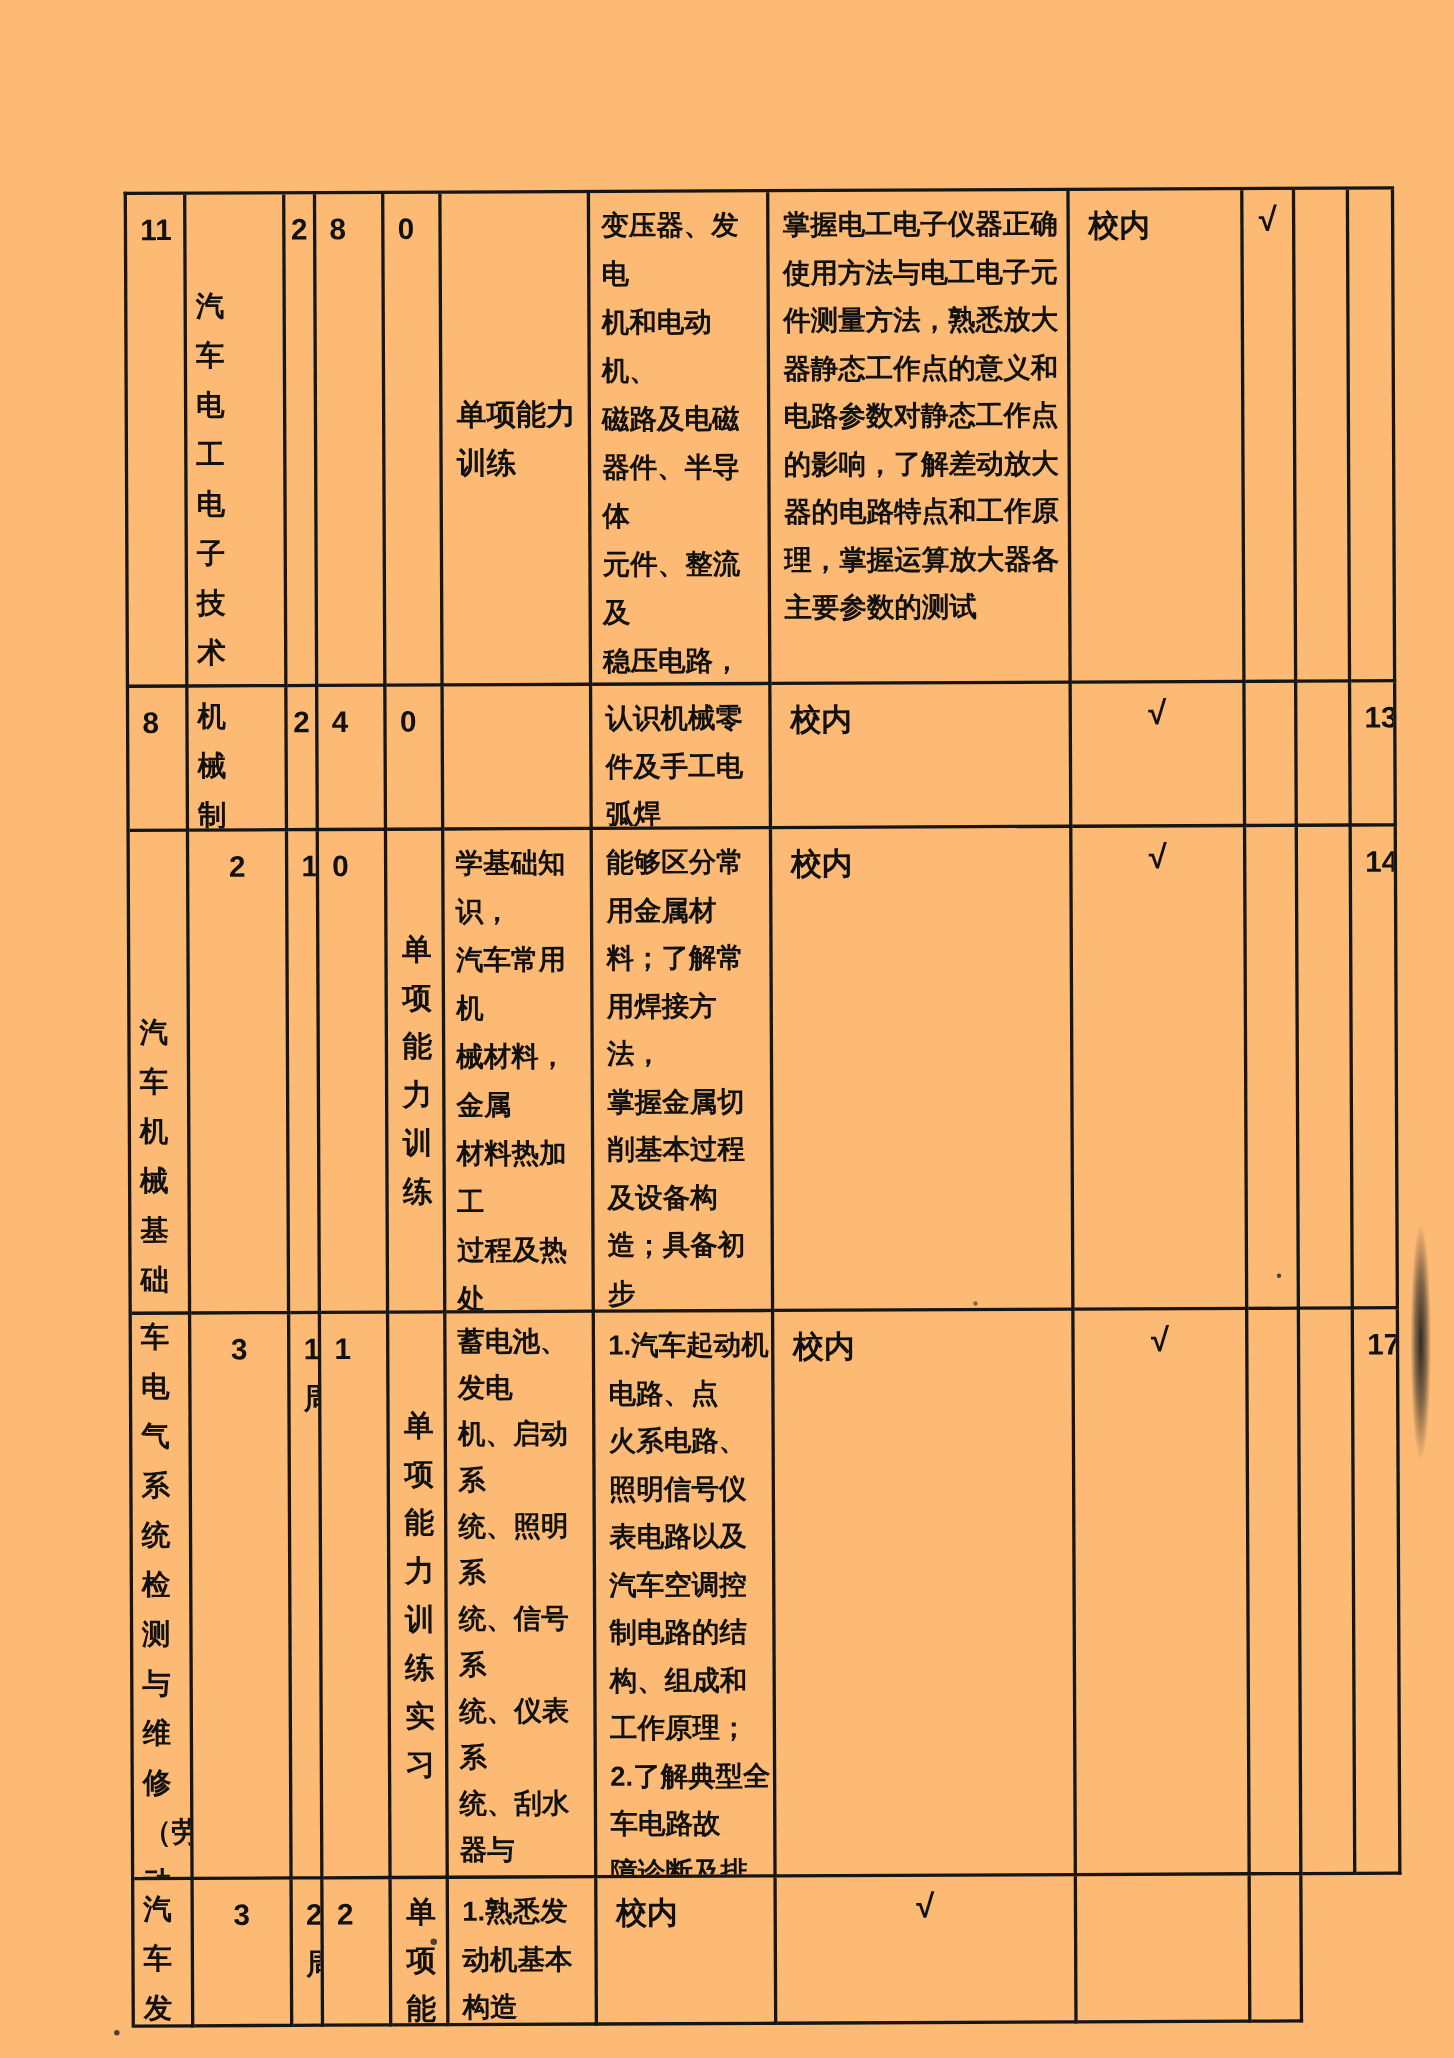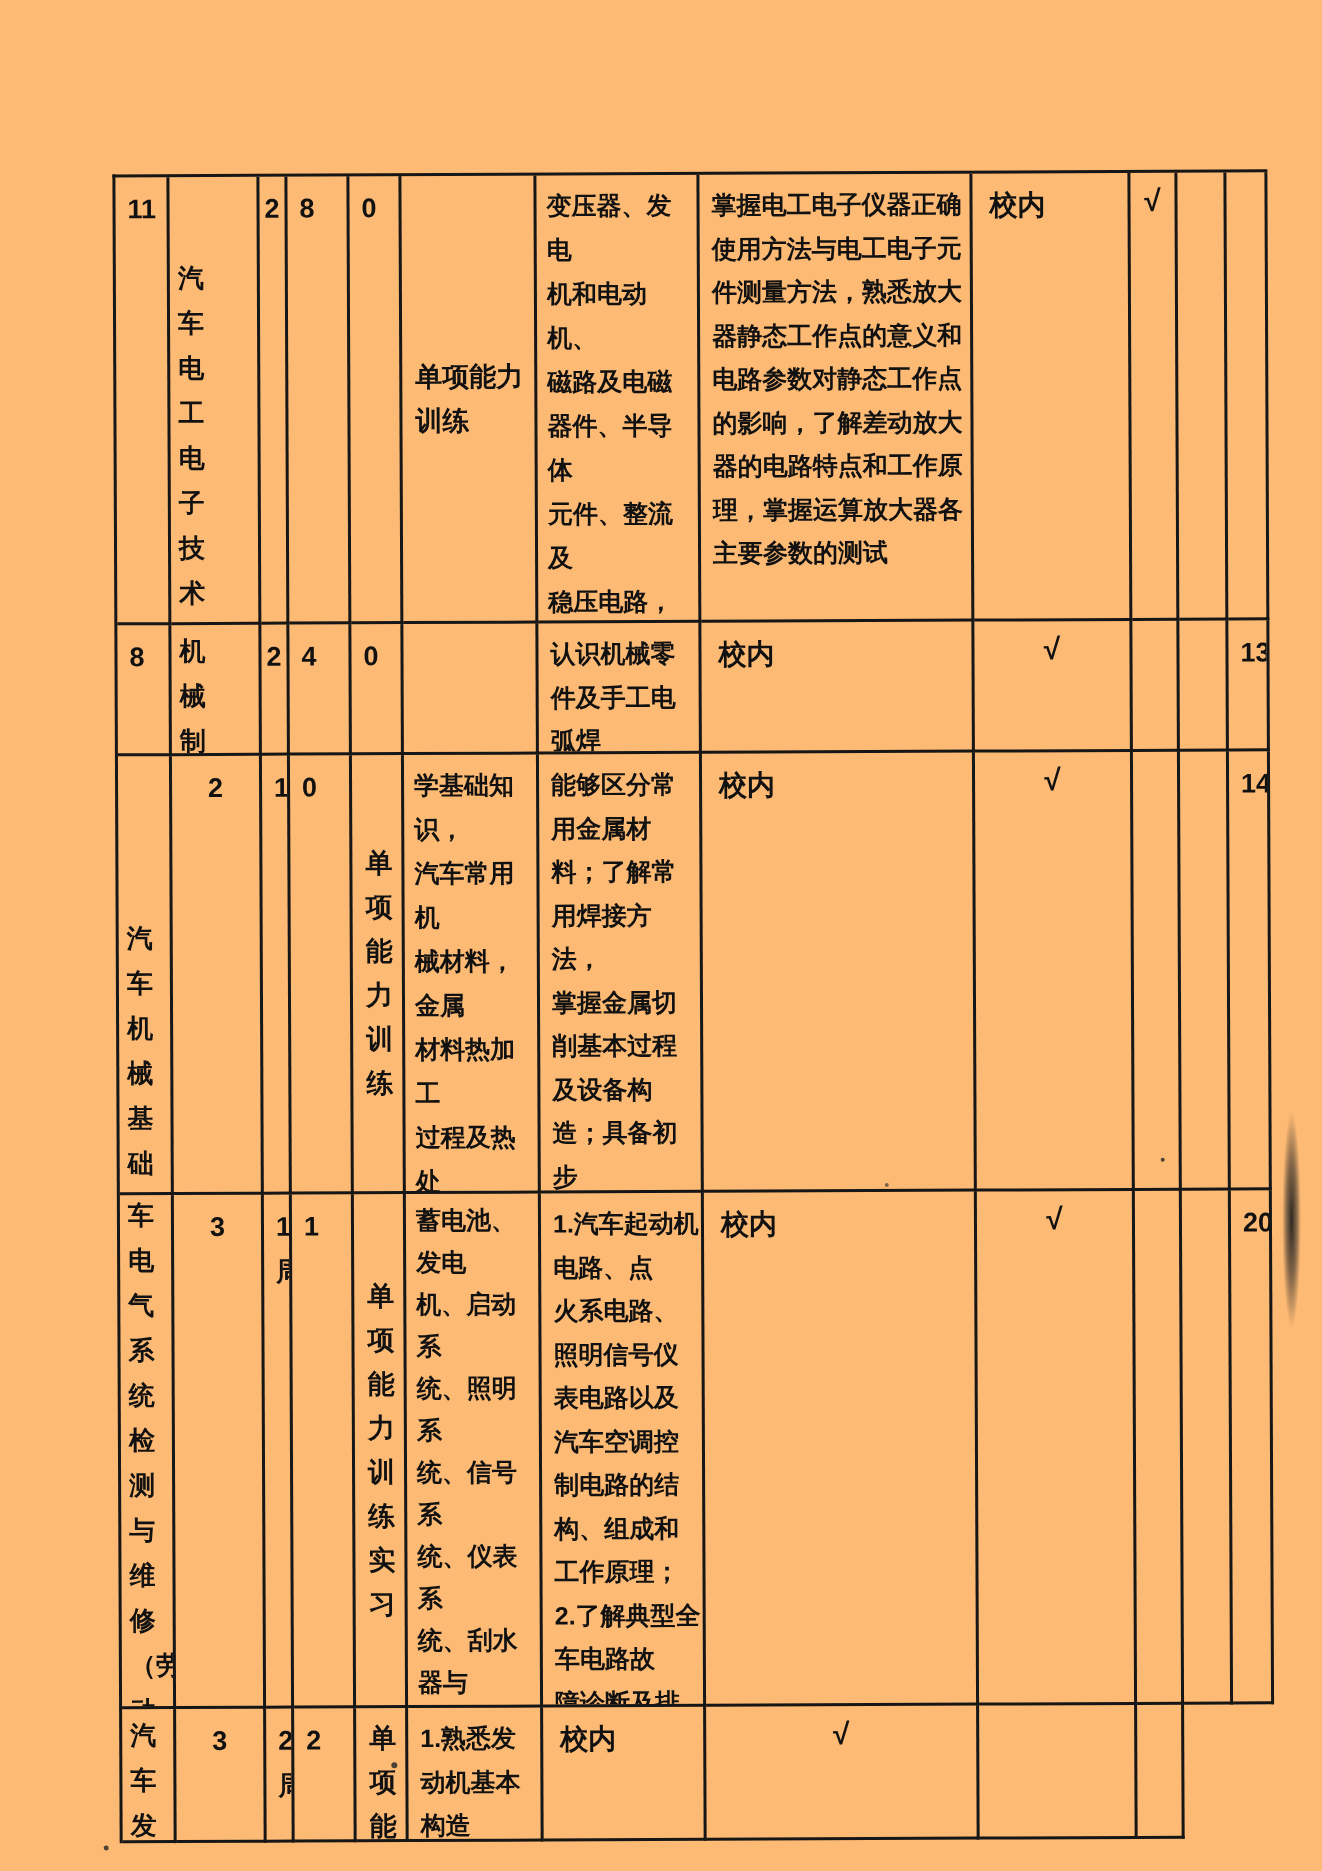--- a/index.html
+++ b/index.html
@@ -179,21 +179,21 @@
 表电路以及汽车空调控
 制电路的结构、组成和
 工作原理；
 2.了解典型全车电路故
 障诊断及排除方法。</div>
       <div class="cell loc">校内</div>
       <div class="cell check">√</div>
       <div class="cell"></div>
       <div class="cell"></div>
 
-      <div class="cell num">20</div>
+      <div class="cell num">17</div>
       <div class="cell course v-top">汽　车
 发　动
 机　构</div>
       <div class="cell num ctr">3</div>
       <div class="cell num">2
 周</div>
       <div class="cell num">2</div>
       <div class="cell training v-top">单项能力
 训练
 实习</div>

